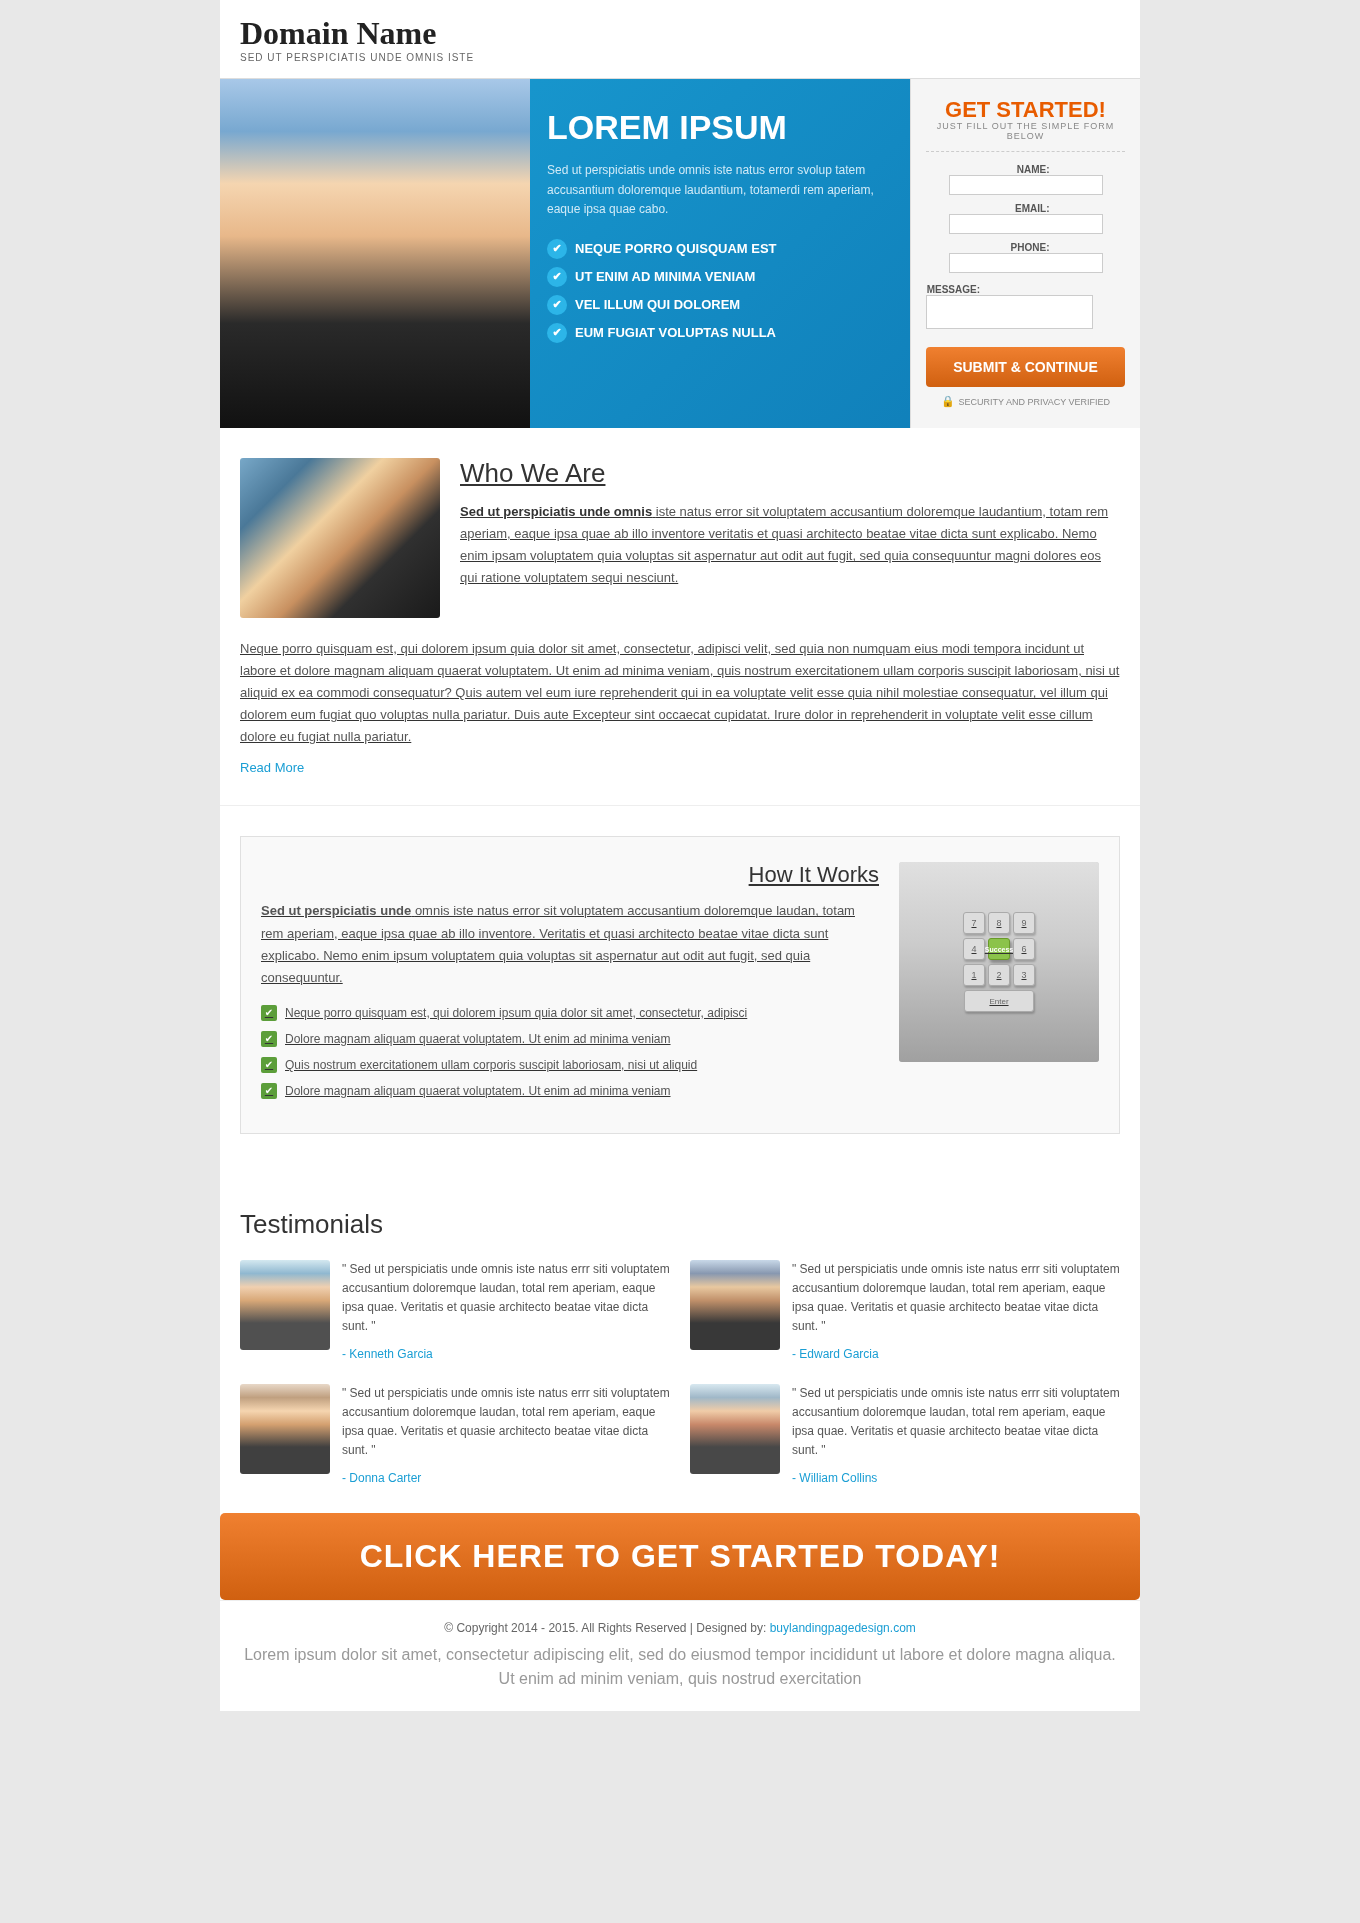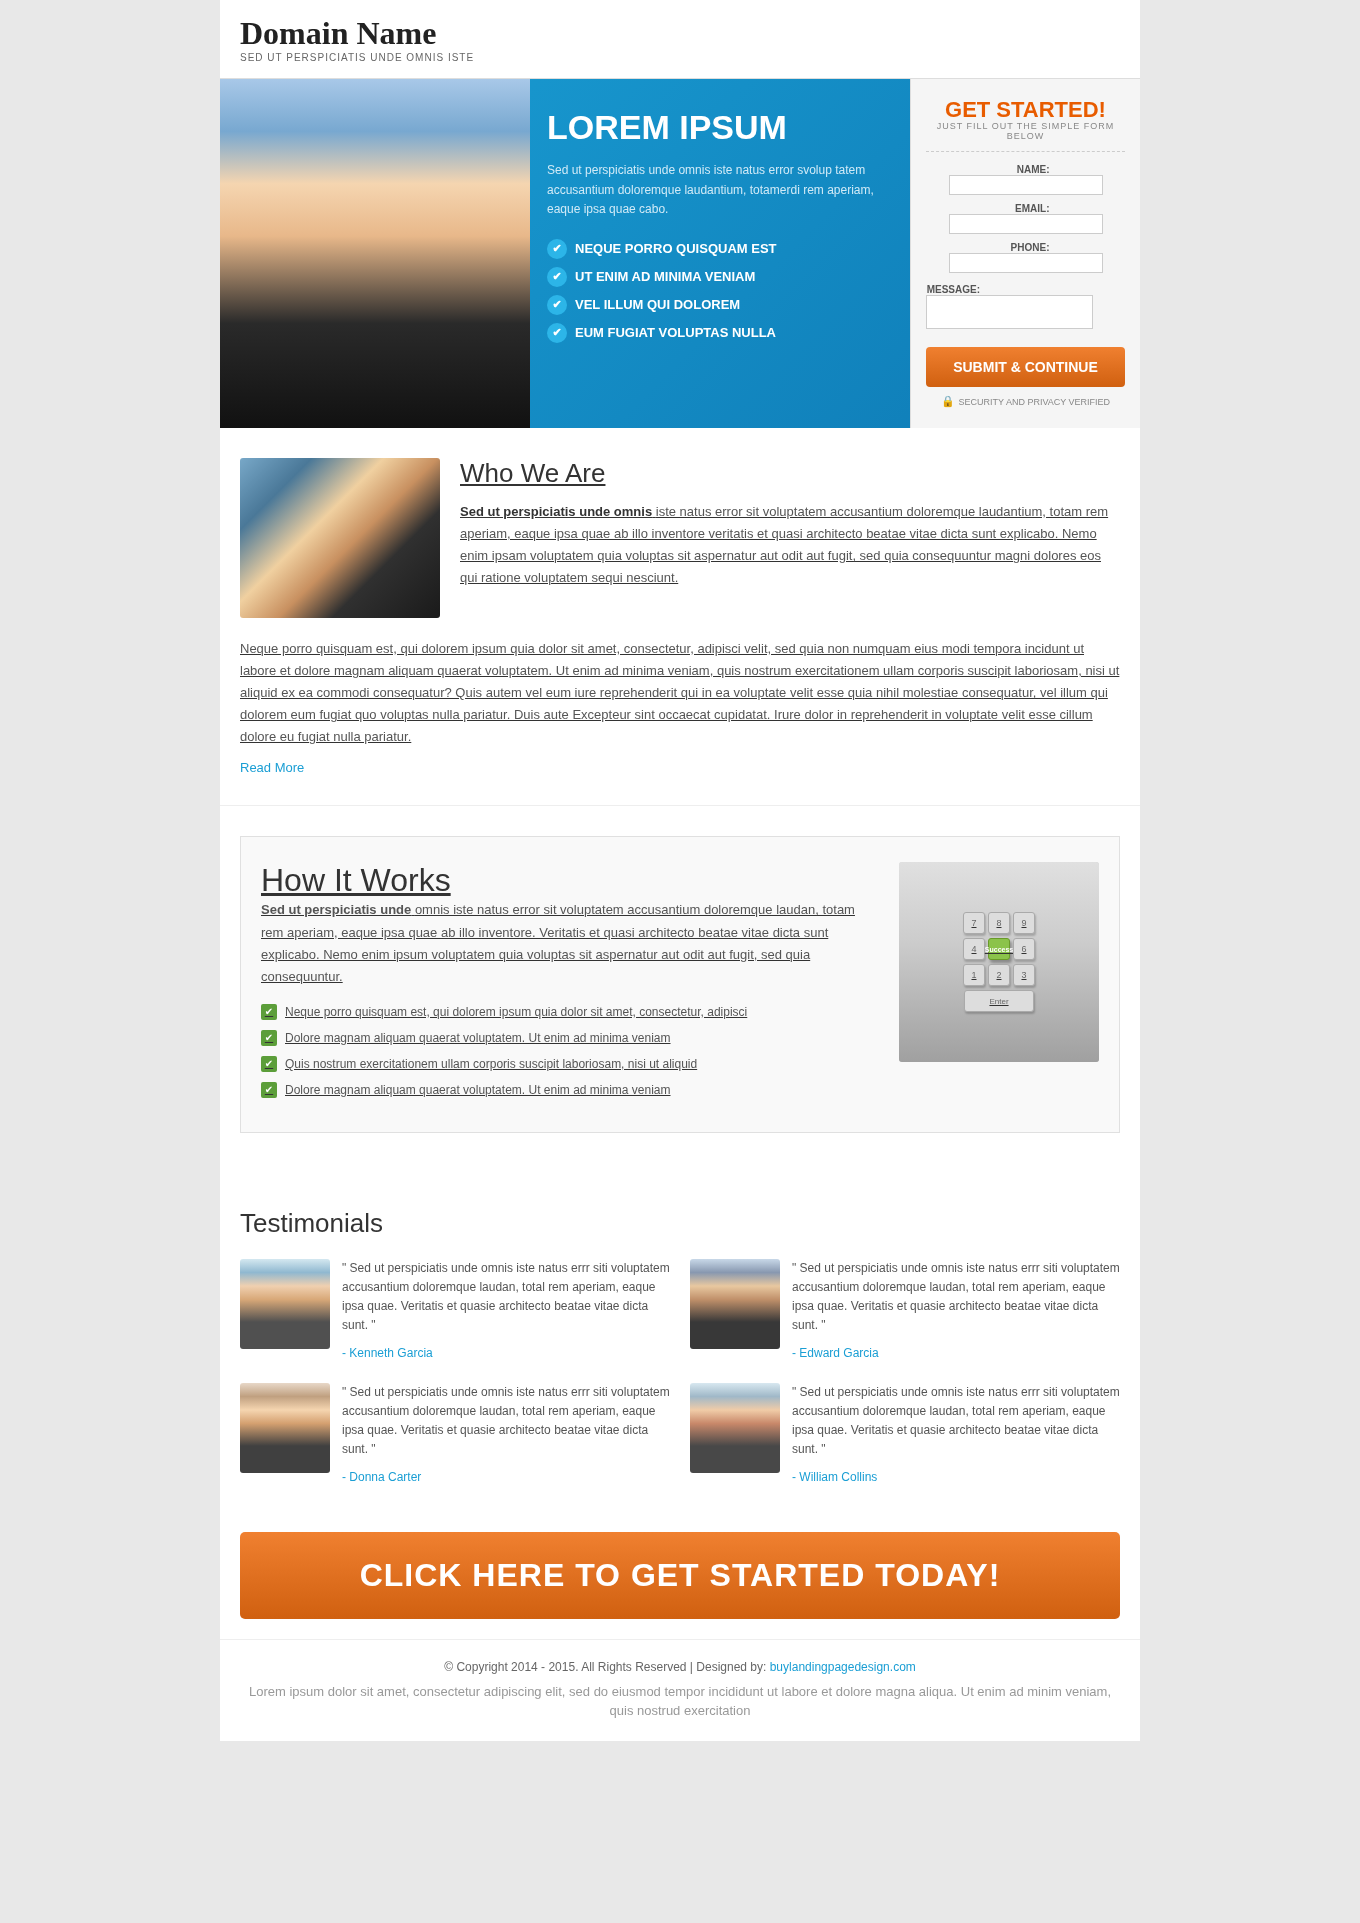--- a/index.html
+++ b/index.html
@@ -50,45 +50,45 @@
     .who-text h2 { font-size: 26px; color: #333; margin-bottom: 12px; font-weight: normal; }
     .who-text p { font-size: 13px; line-height: 1.7; color: #555; margin-bottom: 12px; }
     .bold-text { font-weight: bold; color: #333; }
     .who-full p { font-size: 13px; line-height: 1.7; color: #555; margin-bottom: 12px; }
     .read-more { color: #1a9ed4; font-size: 13px; display: inline-block; }
 
     
     .how-section { background: #f9f9f9; border: 1px solid #e0e0e0; margin: 0 0 20px 0; padding: 25px 20px; }
     .how-inner { display: flex; gap: 20px; }
     .how-content { flex: 1; }
-    .how-content h2 { font-size: 32px; color: #333; font-weight: normal; }
+    .how-content h2 { font-size: 22px; color: #333; margin-bottom: 12px; font-weight: normal; text-align: right; }
     .how-content p { font-size: 13px; line-height: 1.7; color: #555; margin-bottom: 15px; }
     .how-list { list-style: none; }
     .how-list li { font-size: 12px; color: #555; margin-bottom: 8px; display: flex; align-items: flex-start; gap: 8px; line-height: 1.5; }
     .how-check { width: 16px; height: 16px; background: #5c9e3a; border-radius: 2px; display: inline-flex; align-items: center; justify-content: center; color: #fff; font-size: 10px; flex-shrink: 0; margin-top: 1px; }
     .how-image { flex: 0 0 200px; height: 200px; background: linear-gradient(135deg, #ddd 0%, #bbb 100%); border-radius: 3px; }
     .keyboard-placeholder { width: 100%; height: 100%; background: linear-gradient(to bottom, #e0e0e0 0%, #ccc 40%, #a0a0a0 100%); border-radius: 3px; display: flex; align-items: center; justify-content: center; }
 
     
     .testimonials-section { padding: 25px 20px; }
     .testimonials-section h2 { font-size: 26px; color: #333; margin-bottom: 20px; font-weight: normal; }
     .testimonials-grid { display: grid; grid-template-columns: 1fr 1fr; gap: 20px; }
     .testimonial-item { display: flex; gap: 12px; }
     .testimonial-photo { flex: 0 0 90px; height: 90px; background: linear-gradient(135deg, #d4c0a8 0%, #a08060 100%); border-radius: 3px; }
     .testimonial-text { flex: 1; font-size: 12px; color: #555; line-height: 1.6; }
     .testimonial-author { color: #1a9ed4; font-size: 12px; margin-top: 8px; display: block; }
 
     
-    .cta-banner { background: linear-gradient(to bottom, #f08030 0%, #d06010 100%); margin: 20px; border-radius: 5px; padding: 25px; text-align: center; cursor: pointer; }
+    .cta-banner { background: linear-gradient(to bottom, #f08030 0%, #d06010 100%); border-radius: 5px; padding: 25px; text-align: center; cursor: pointer; }
     .cta-text { font-size: 32px; font-weight: bold; color: #fff; text-transform: uppercase; letter-spacing: 1px; }
 
     
     .footer { background: #fff; padding: 20px; text-align: center; border-top: 1px solid #eee; }
     .footer-copyright { font-size: 12px; color: #666; margin-bottom: 8px; }
-    .footer-desc { font-size: 13px; color: #999; line-height: 1.5; }
+    .footer-desc { font-size: 16px; color: #999; line-height: 1.5; }
 
     
     .photo-woman { background: linear-gradient(to bottom, #a8c8e8 0%, #78a8d0 15%, #f5d5b0 30%, #e8b88a 45%, #2a2a2a 70%, #111 100%); }
     .photo-team { background: linear-gradient(135deg, #78a8c8 0%, #4a7898 20%, #f0d0a0 40%, #c89060 55%, #303030 70%, #1a1a1a 100%); }
     .photo-man1 { background: linear-gradient(to bottom, #d4e8f0 0%, #90b8d0 15%, #f0d0b0 30%, #d8a878 45%, #505050 70%); }
     .photo-man2 { background: linear-gradient(to bottom, #c8d8e8 0%, #8898b0 15%, #e8c8a0 30%, #c0906a 45%, #383838 70%); }
     .photo-woman2 { background: linear-gradient(to bottom, #e8d8c8 0%, #c0a080 15%, #f5d5b0 30%, #d4a070 45%, #404040 70%); }
     .photo-man3 { background: linear-gradient(to bottom, #d8e8f0 0%, #a0b8c8 15%, #f0cca8 30%, #c8886a 45%, #484848 70%); }
   </style>
 </head>

